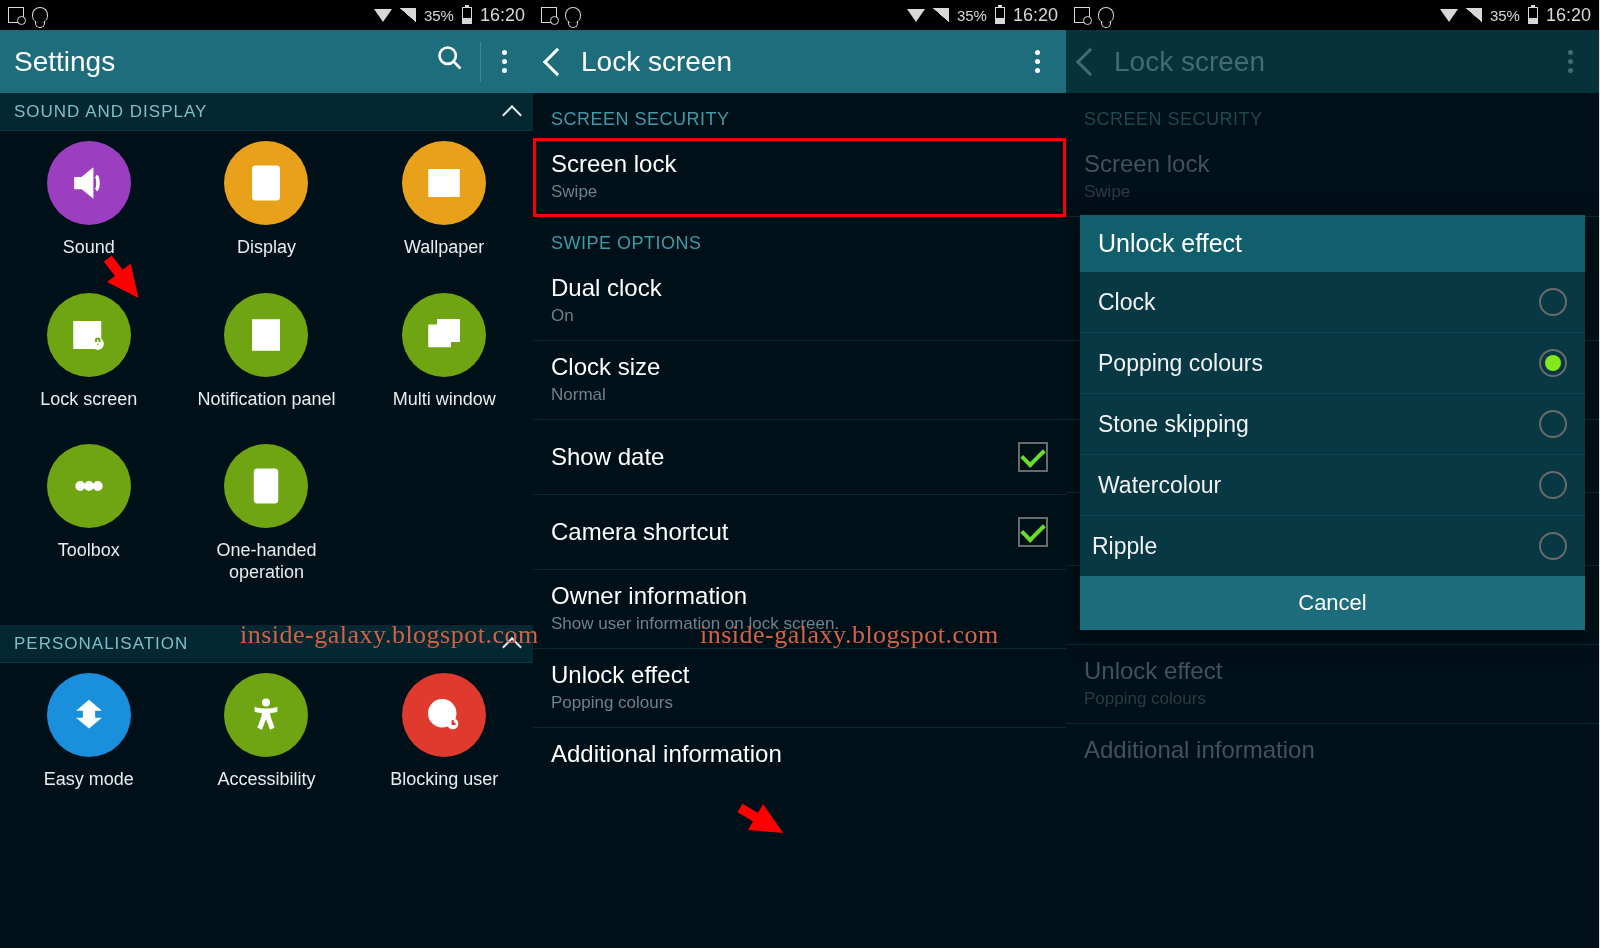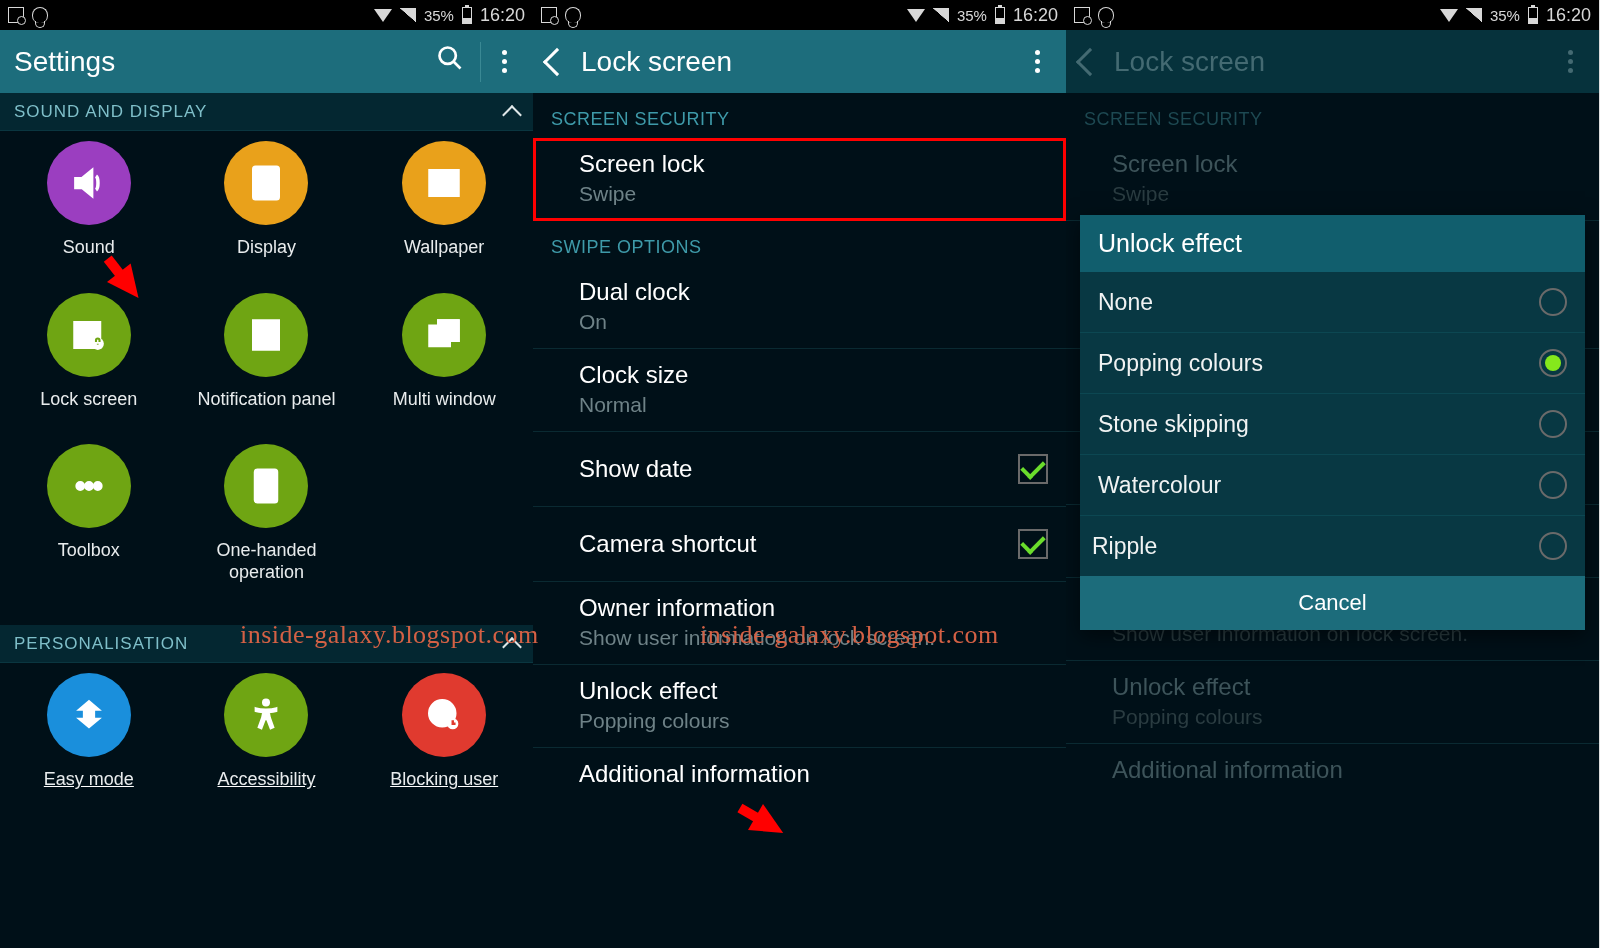--- a/index.html
+++ b/index.html
@@ -44,23 +44,23 @@
   .gcell { display:flex; flex-direction:column; align-items:center; margin-bottom:34px; position:relative; }
   .gicon { width:84px; height:84px; border-radius:50%; display:flex; align-items:center; justify-content:center; }
   .glabel { margin-top:12px; font-size:18px; color:#e8eced; text-align:center; line-height:1.2; }
   .c-purple{background:#9b3ec0;} .c-orange{background:#e9a11b;} .c-green{background:#6fa513;} .c-blue{background:#1a8fdc;} .c-red{background:#e03a2f;}
   .gicon svg { width:42px; height:42px; fill:#fff; stroke:#fff; }
 
   
   .listhdr { padding:16px 18px 8px; color:#3e9aa9; font-size:18px; letter-spacing:.5px; }
   .listhdr.dim { color:#1d4952; }
   .row { padding:12px 18px 14px; border-bottom:1px solid #0a2a32; display:flex; align-items:center; }
-  .row .txt { flex:1;margin-left:28px; }
+  .row .txt { flex:1; }
   .row .title { font-size:24px; color:#fff; }
-  .row .sub { font-size:21px; color:#6e8287; margin-top:4px; }
+  .row .sub { font-size:17px; color:#6e8287; margin-top:4px; }
   .row.dim .title { color:#3d545a; }
   .row.dim .sub { color:#2a3c41; }
   .row.hl { outline:3px solid #ff0000; outline-offset:-3px; }
   .chk { width:30px; height:30px; border:2px solid #6a6a6a; display:flex; align-items:center; justify-content:center; }
   .chk::after { content:""; width:18px; height:10px; border-left:4px solid #6add2c; border-bottom:4px solid #6add2c; transform:rotate(-45deg); margin-top:-5px; }
 
   
   .scrim { position:absolute; inset:0; }
   .dialog { position:absolute; left:14px; right:14px; top:215px; background:#083843; box-shadow:0 6px 20px rgba(0,0,0,.5); }
   .dlg-title { background:#115e6d; padding:14px 18px; font-size:25px; color:#fff; }
@@ -195,21 +195,21 @@
         </div>
       <div class="glabel">One-handed operation</div>
     </div>
     <div class="gcell"></div>
   </div>
 
   <div class="sechdr">
     <span>PERSONALISATION</span>
       <span class="chev-up"></span>
   </div>
-  <div class="grid" style="padding-bottom:0;text-decoration:underline;">
+  <div class="grid" style="padding-bottom:0;">
     <div class="gcell">
       <div class="gicon c-blue">
           <svg viewBox="0 0 24 24">
             <path d="M12 4l6 5h-3v5h3l-6 5-6-5h3V9H6z"></path>
           </svg>
         </div>
       <div class="glabel">Easy mode</div>
     </div>
     <div class="gcell">
       <div class="gicon c-green">
@@ -389,21 +389,21 @@
   <div class="row dim" style="border:none;">
       <div class="txt">
         <div class="title">Additional information</div>
       </div>
     </div>
 
   <div class="scrim">
     <div class="dialog">
       <div class="dlg-title">Unlock effect</div>
       <div class="dlg-row">
-          <span>None</span>
+          <span>Clock</span>
           <span class="radio"></span>
         </div>
       <div class="dlg-row">
           <span>Popping colours</span>
           <span class="radio on"></span>
         </div>
       <div class="dlg-row">
           <span>Stone skipping</span>
           <span class="radio"></span>
         </div>

